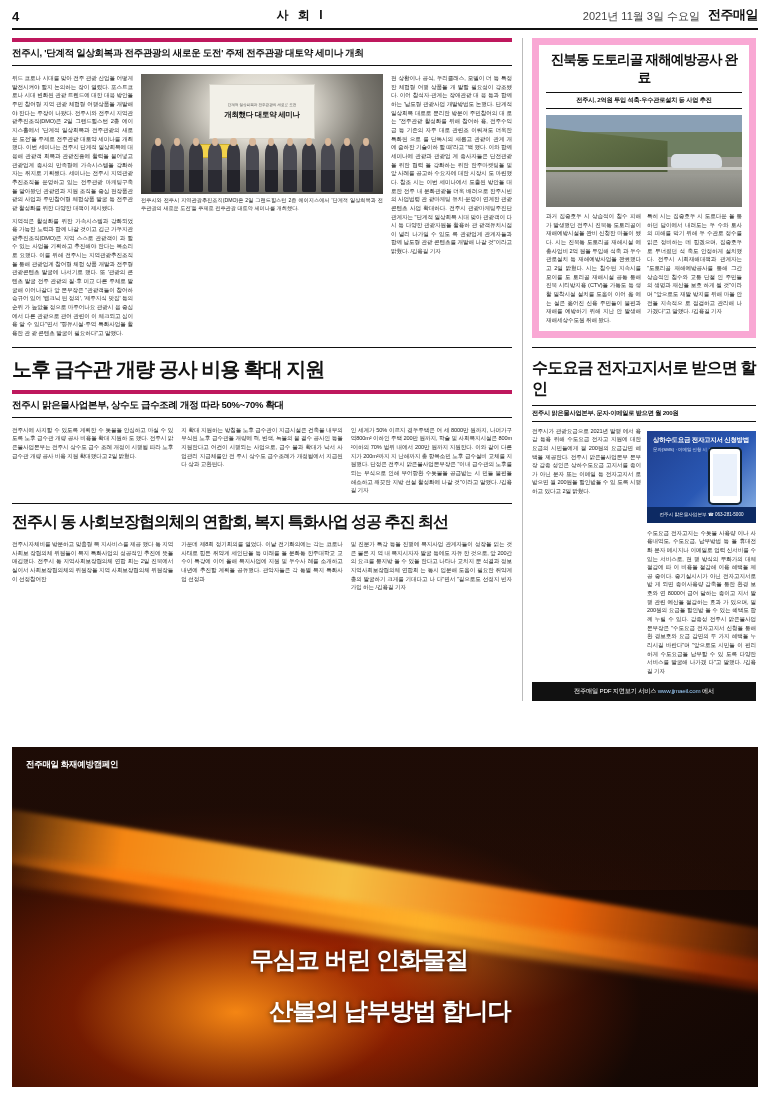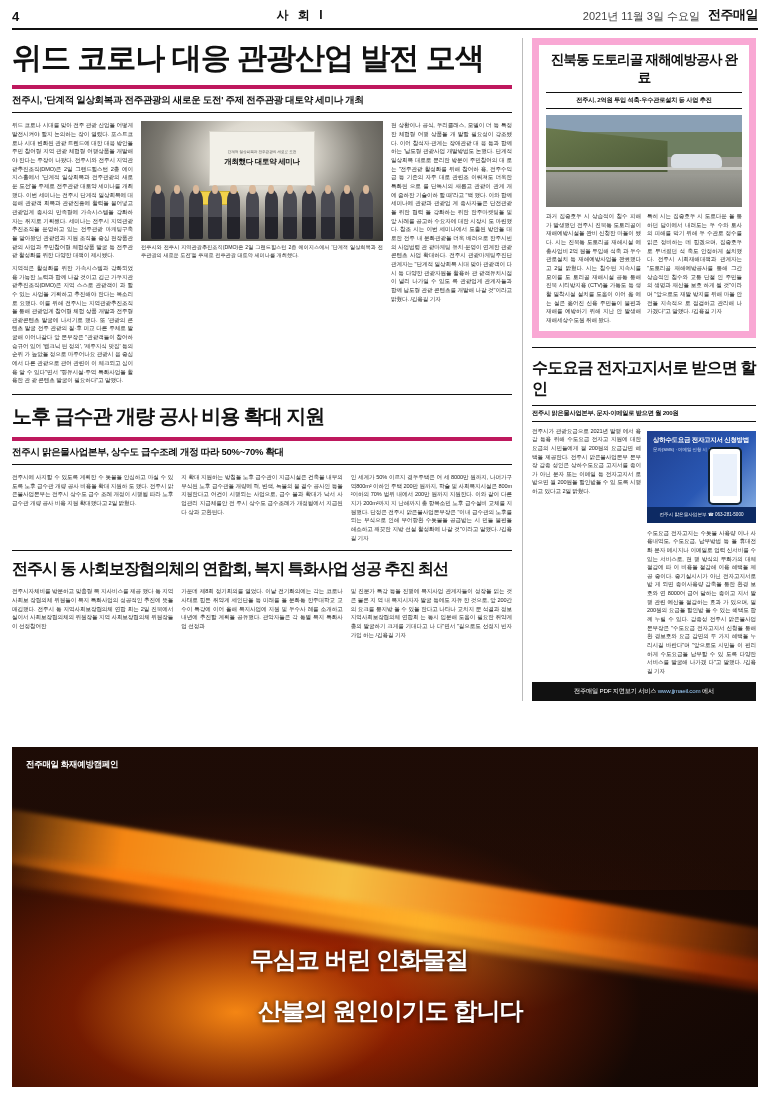--- a/index.html
+++ b/index.html
@@ -201,21 +201,20 @@
       <div class="mh-date">2021년 11월 3일 수요일</div>
       <div class="mh-logo">전주매일</div>
     </div>
   </div>
   <div class="rule-top"></div>
 
   <div class="content">
 
     <div class="left-col">
 
-      <h1 class="headline">위드 코로나 대응 관광산업 발전 모색</h1>
       <div class="deck">전주시, '단계적 일상회복과 전주관광의 새로운 도전' 주제 전주관광 대토약 세미나 개최</div>
 
       <div class="cols">
         <div class="col">
           <div class="body-text">위드 코로나 시대를 맞아 전주 관광 산업을 어떻게 발전시켜야 할지 논의하는 장이 열렸다. 포스트코로나 시대 변화된 관광 트렌드에 대한 대응 방안을 주민 참여형 지역 관광 체험형 여행상품을 개발해야 한다는 주장이 나왔다.
 
 전주시와 전주시 지역관광추진조직(DMO)은 2일 그랜드힐스턴 2층 에이지스홀에서 '단계적 일상회복과 전주관광의 새로운 도전'을 주제로 전주관광 대토약 세미나를 개최했다.
 
 이번 세미나는 전주시 단계적 일상회복에 대응해 관광객 회복과 관광진흥에 활력을 불어넣고 관광업계 종사의 만족형에 가속시스템을 강화하자는 취지로 기획됐다.
 
@@ -376,16 +375,16 @@
       </div>
     </div>
   </div>
 
   <div class="fire-ad">
     <div class="fire-smoke"></div>
     <div class="fire-band"></div>
     <div class="fire-band2"></div>
     <div class="ad-tag">전주매일 화재예방캠페인</div>
     <div class="ad-line1">무심코 버린 인화물질</div>
-    <div class="ad-line2">산불의 원인이기도 합니다</div>
+    <div class="ad-line2">산불의 납부방법 합니다</div>
   </div>
 
 </div>
 
 </body></html>

